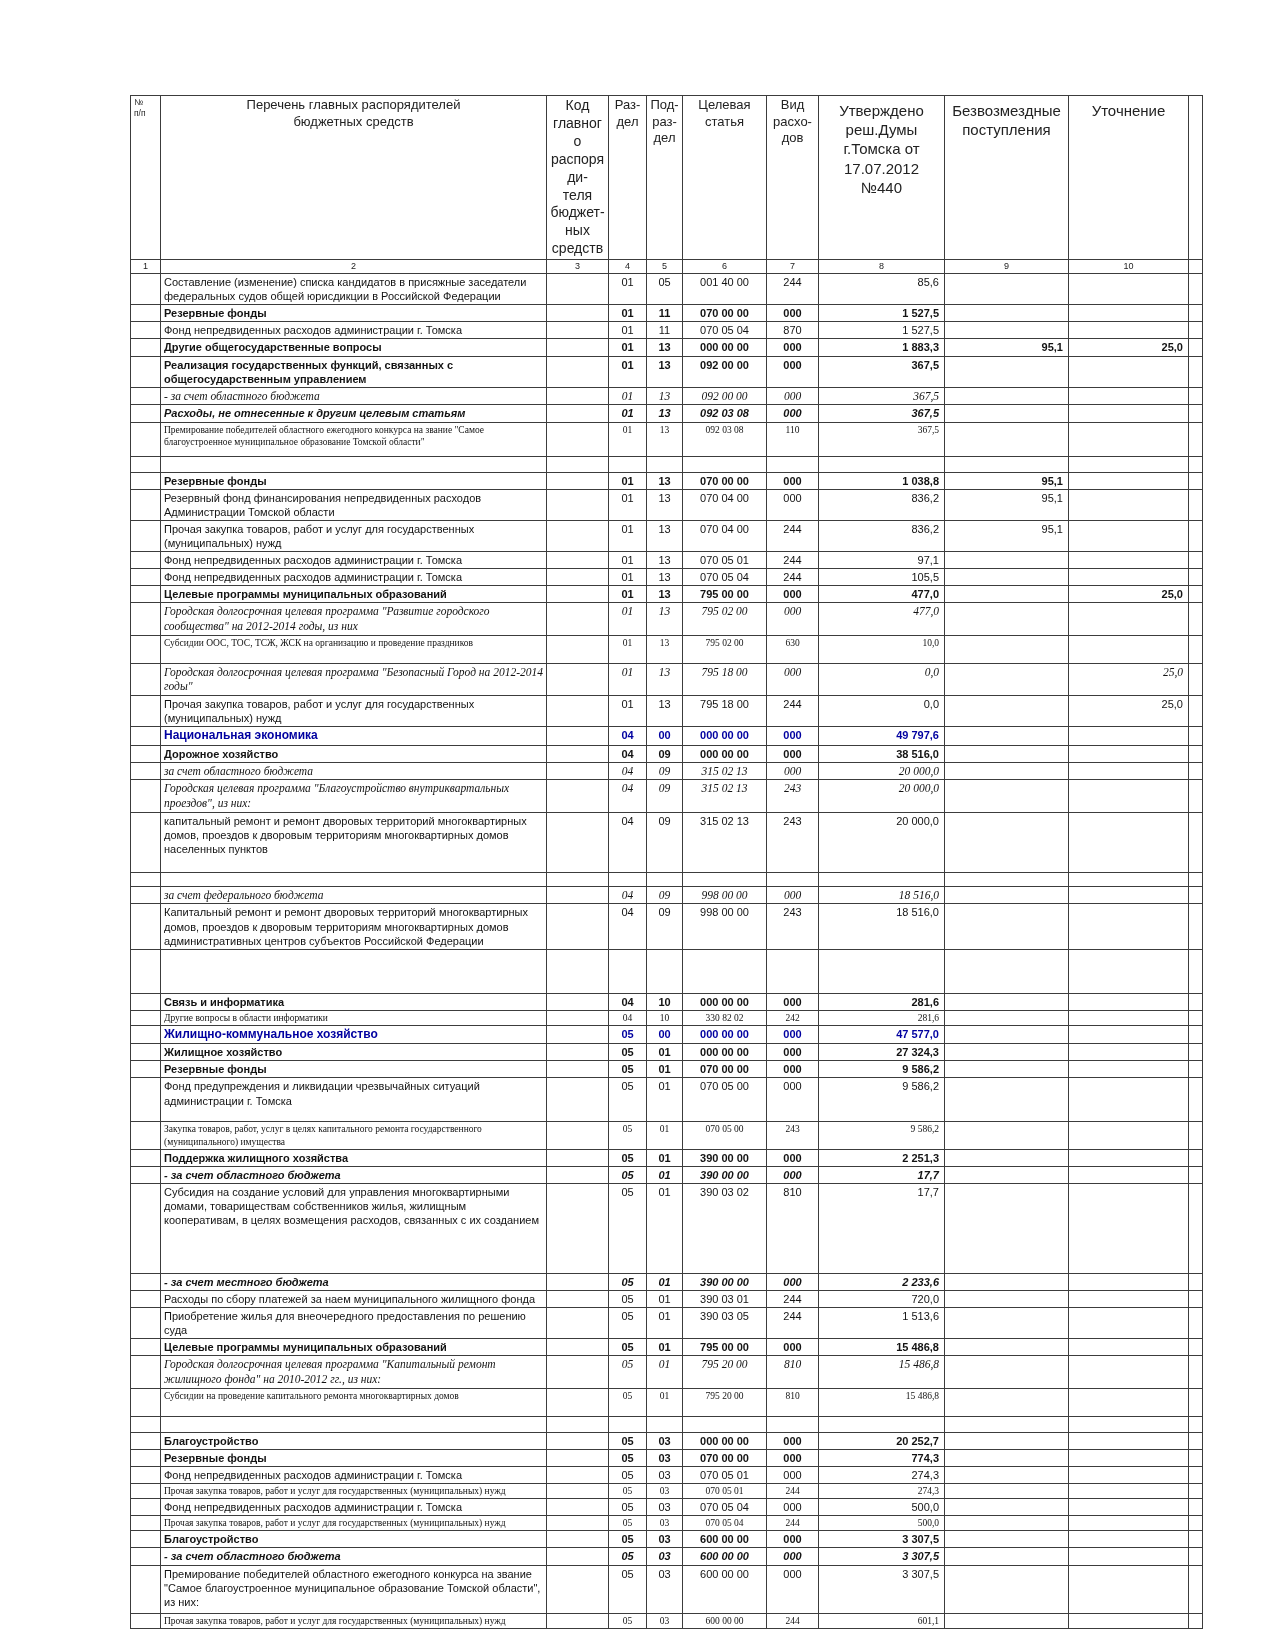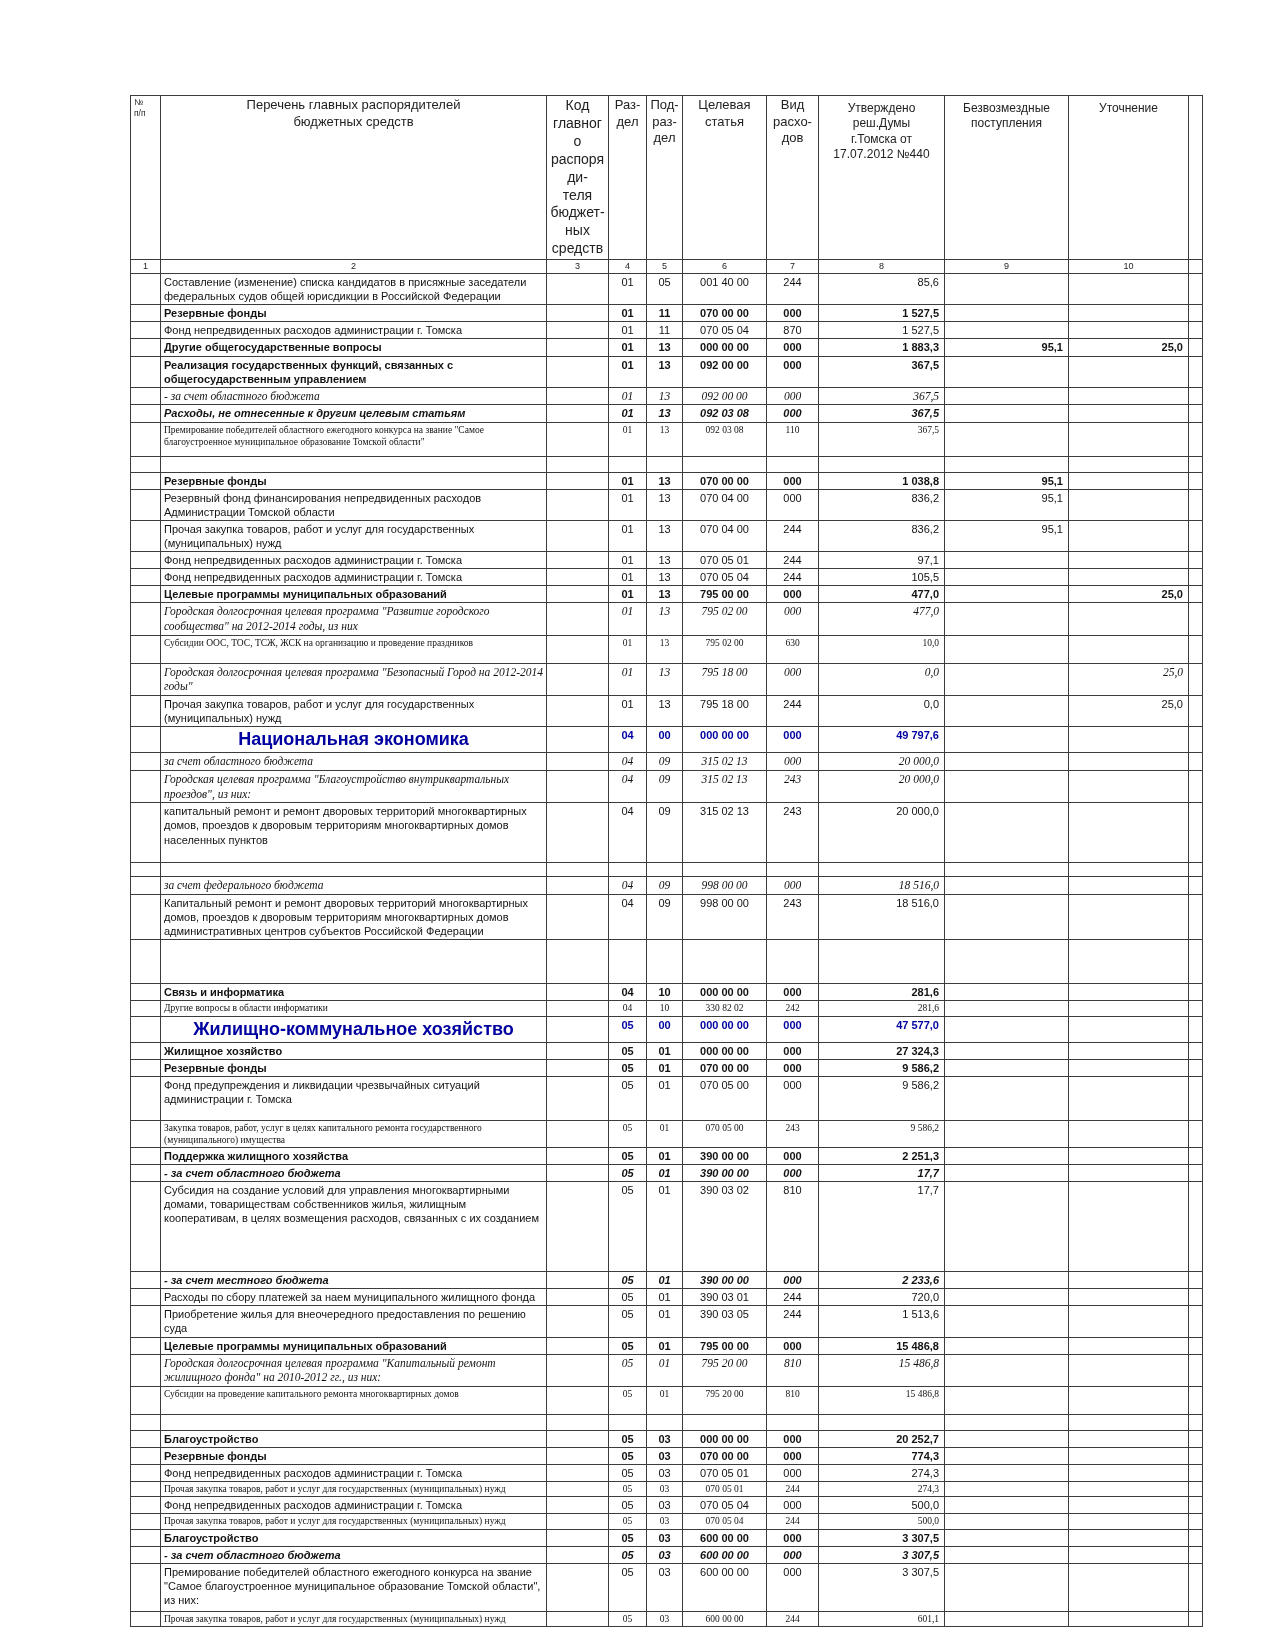--- a/index.html
+++ b/index.html
@@ -17,28 +17,28 @@
     border:1px solid #3c3c3c; padding:1px 3px; vertical-align:top; overflow:hidden;
     word-wrap:break-word;
   }
   thead tr.titles { height:122px; }
   thead th {
     font-weight:normal; text-align:center; vertical-align:top;
     white-space:pre-line; font-size:13px; padding-top:3px; color:#222;
   }
   th.h-num  { font-size:8.5px; text-align:left; }
   th.h-code { font-size:14px; }
-  th.h-approved, th.h-grat, th.h-ref { font-size:12px; padding-top:5px; }
+  th.h-approved, th.h-grat, th.h-ref { font-size:15px; padding-top:5px; }
   tr.colnums th { font-size:9px; height:14px; line-height:12px; padding:0 2px; white-space:nowrap; }
   td.c-name { text-align:left; }
   td.c-num, td.c-code, td.c-r, td.c-p, td.c-a, td.c-v { text-align:center; }
   td.c-approved, td.c-grat, td.c-ref { text-align:right; padding-right:5px; }
   tr.b  { font-weight:bold; }
   tr.bb { font-weight:bold; color:#0000A0; }
-  tr.bb td.c-name { font-size:18px;text-align:center; }
+  tr.bb td.c-name { font-size:12px; }
   tr.i  { font-style:italic; font-family:"Liberation Serif", serif; font-size:11.5px; }
   tr.bi { font-weight:bold; font-style:italic;margin-left:32px; }
   tr.s  { font-family:"Liberation Serif", serif; font-size:9.5px; }
 </style>
 </head>
 <body>
 
 <div class="page">
   <table class="budget">
     <colgroup>
@@ -353,20 +353,33 @@
           <td class="c-code"></td>
           <td class="c-r">04</td>
           <td class="c-p">00</td>
           <td class="c-a">000 00 00</td>
           <td class="c-v">000</td>
           <td class="c-approved">49 797,6</td>
           <td class="c-grat"></td>
           <td class="c-ref"></td>
           <td class="c-extra"></td>
         </tr>
+        <tr class="b">
+          <td class="c-num"></td>
+          <td class="c-name">Дорожное хозяйство</td>
+          <td class="c-code"></td>
+          <td class="c-r">04</td>
+          <td class="c-p">09</td>
+          <td class="c-a">000 00 00</td>
+          <td class="c-v">000</td>
+          <td class="c-approved">38 516,0</td>
+          <td class="c-grat"></td>
+          <td class="c-ref"></td>
+          <td class="c-extra"></td>
+        </tr>
         <tr class="i">
           <td class="c-num"></td>
           <td class="c-name">за счет областного бюджета</td>
           <td class="c-code"></td>
           <td class="c-r">04</td>
           <td class="c-p">09</td>
           <td class="c-a">315 02 13</td>
           <td class="c-v">000</td>
           <td class="c-approved">20 000,0</td>
           <td class="c-grat"></td>

